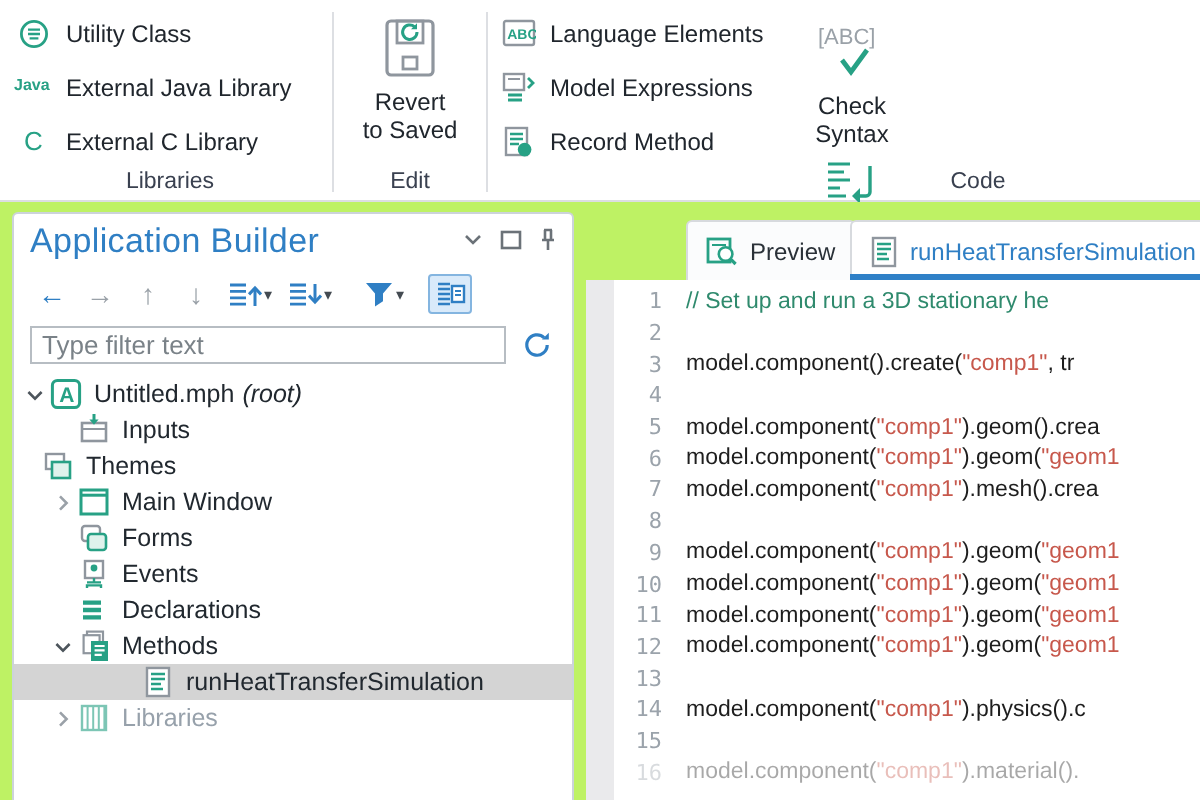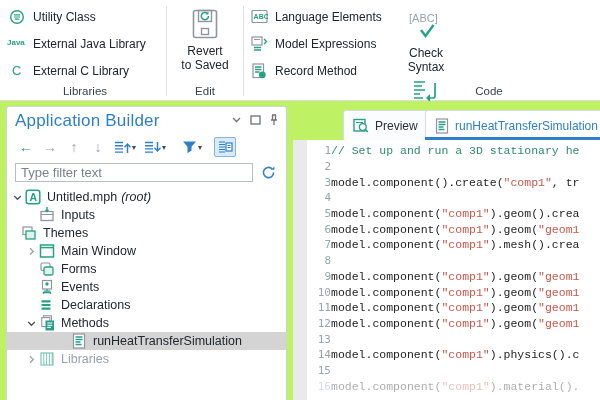--- a/index.html
+++ b/index.html
@@ -60,21 +60,21 @@
   .tab.active { background:#fff; color:#2f7fc4; }
   .tab.active::after { content:""; position:absolute; left:-1px; right:-1px; bottom:0; height:3px; background:#2f80c7; }
   .tab-preview { left:6px; }
   .tab-method { left:88px; width:205px; }
   .tab .close { margin-left:6px; color:#4a5159; font-size:12px; line-height:1; cursor:default; }
   .codearea { position:absolute; left:0; top:34px; right:0; bottom:0; background:#fff; overflow:hidden; }
   .gutter { position:absolute; left:0; top:0; bottom:0; width:14px; background:#eaeaec; }
   .lines { position:absolute; left:0; top:3px; right:0; }
   .cline { display:flex; height:15.7px; align-items:center; padding-left:14px; }
   .ln { width:24px; text-align:right; font-family:"DejaVu Sans Mono", monospace; font-size:11px; color:#9ba3ab; flex:none; }
-  .ctext { font-family:Liberation Mono, monospace; font-size:11.5px; color:#1e1e1e; white-space:pre; }
+  .ctext { margin-left:12px; font-family:Liberation Sans, sans-serif; font-size:11.5px; color:#1e1e1e; white-space:pre; }
   .ctext .s { color:#c7584c; }
   .ctext .c { color:#2f8a6d; }
   .cline.faded { opacity:.38; }
   svg { display:block; }
 </style>
 </head>
 <body>
 
 <div class="ribbon">
   <div class="rgroup g-lib">

